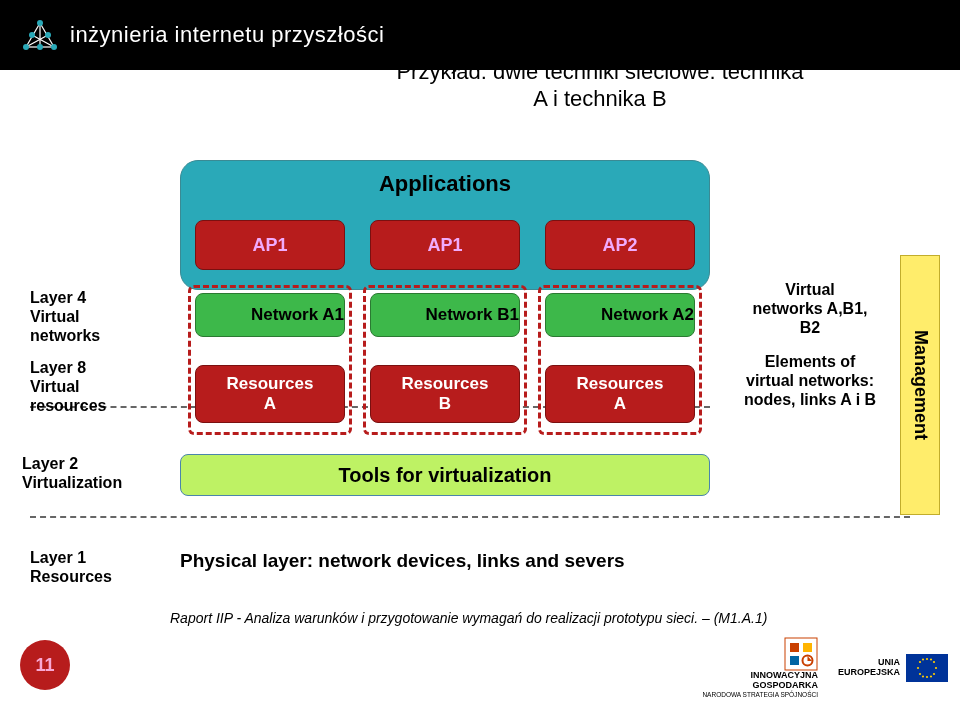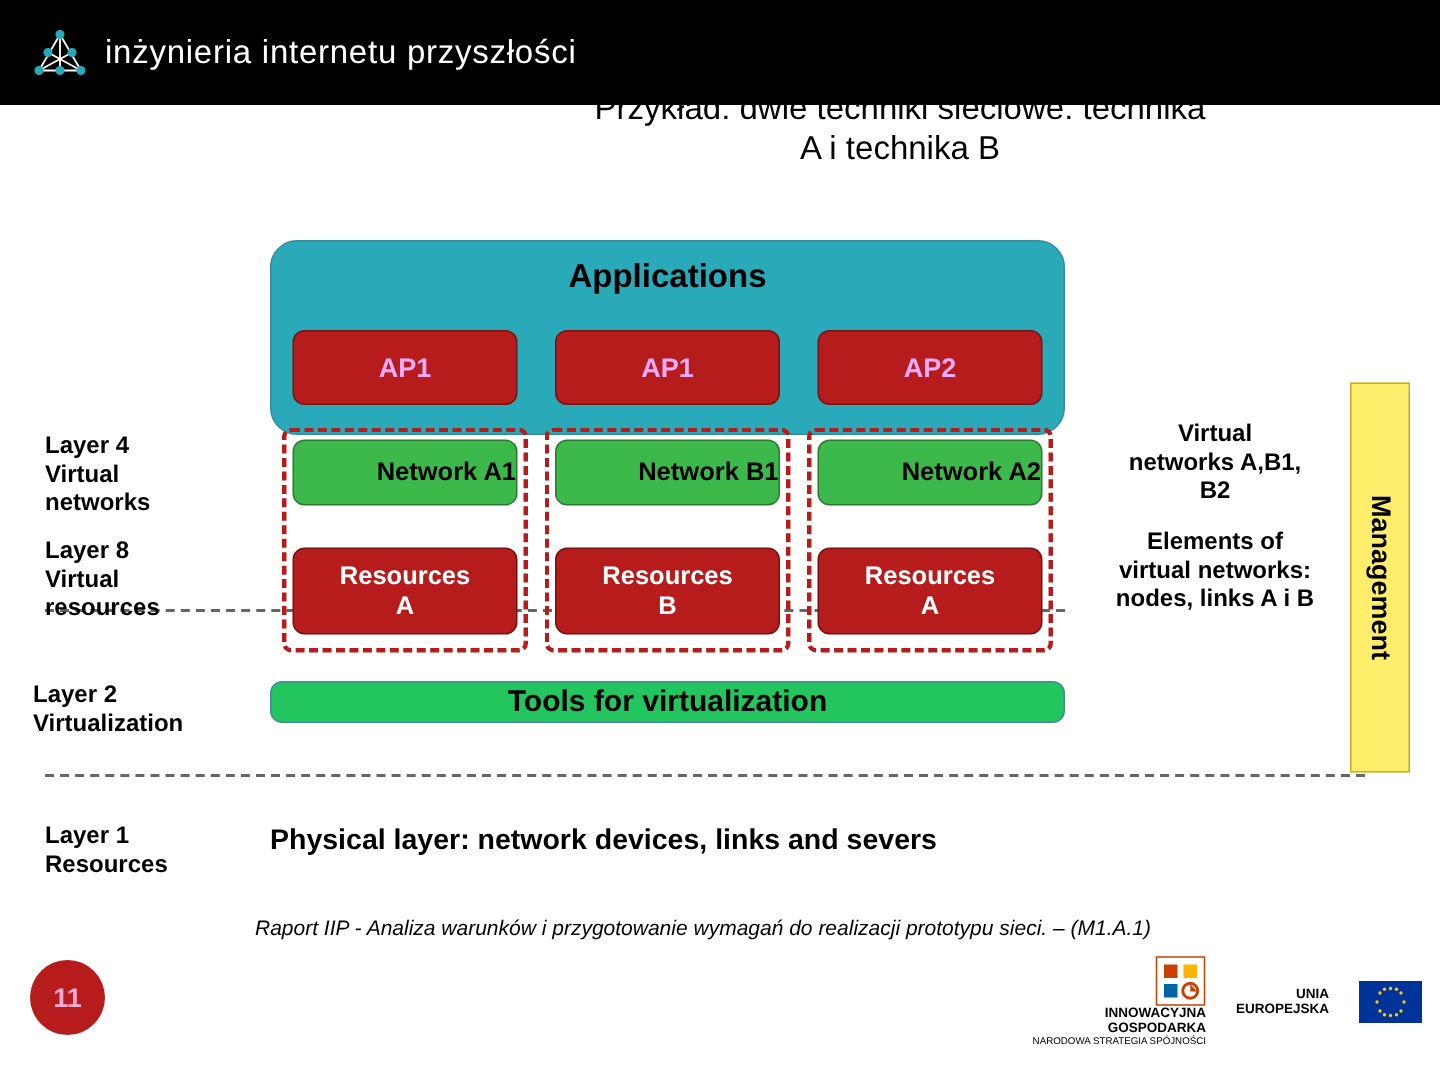--- a/index.html
+++ b/index.html
@@ -30,22 +30,22 @@
   .net-box { position: absolute; width: 150px; height: 44px; background: #3db84a; border: 1px solid #2b7a32;
              border-radius: 8px; display: flex; align-items: center; justify-content: flex-end;
              font-weight: bold; font-size: 17px; }
 
   
   .res-box { position: absolute; width: 150px; height: 58px; background: #b71c1c; border: 1px solid #7a1010;
              border-radius: 8px; display: flex; align-items: center; justify-content: center;
              color: #fff; font-weight: bold; font-size: 17px; text-align: center; line-height: 1.15; }
 
   
-  .tools-bar { position: absolute; left: 180px; top: 454px; width: 530px; height: 28px;
-               background: #22c55e; border: 1px solid #4b85ab; border-radius: 8px;
+  .tools-bar { position: absolute; left: 180px; top: 454px; width: 530px; height: 42px;
+               background: #bef264; border: 1px solid #4b85ab; border-radius: 8px;
                display: flex; align-items: center; justify-content: center; font-weight: bold; font-size: 20px; }
 
   
   .phys { position: absolute; left: 180px; top: 550px; width: 640px; font-weight: bold; font-size: 19px; }
 
   
   .right-anno { position: absolute; left: 720px; width: 180px; text-align: center; font-weight: bold; font-size: 16px; line-height: 1.2; }
 
   
   .mgmt { position: absolute; right: 20px; top: 255px; width: 40px; height: 260px;
@@ -174,21 +174,21 @@
         <rect x="6" y="6" width="9" height="9" fill="#c94000"></rect>
         <rect x="19" y="6" width="9" height="9" fill="#ffb400"></rect>
         <rect x="6" y="19" width="9" height="9" fill="#0065a4"></rect>
         <circle cx="23.5" cy="23.5" r="5" fill="none" stroke="#c94000" stroke-width="2"></circle>
         <polygon points="23.5,19 28,24 23.5,24" fill="#c94000"></polygon>
       </svg>
       <b>INNOWACYJNA</b>
       <b>GOSPODARKA</b>
       <span style="font-size:6.5px;">NARODOWA STRATEGIA SPÓJNOŚCI</span>
     </div>
-    <div class="lg" style="flex-direction:row; gap:20px; align-items:center;">
+    <div class="lg" style="flex-direction:row; gap:6px; align-items:center;">
       <div style="text-align:right;">
         <div><b>UNIA</b></div>
         <div><b>EUROPEJSKA</b></div>
       </div>
       <svg width="42" height="28" viewBox="0 0 42 28">
         <rect width="42" height="28" fill="#003399"></rect>
         <g fill="#ffcc00">
           <circle cx="21" cy="5" r="1.1"></circle>
             <circle cx="21" cy="23" r="1.1"></circle>
           <circle cx="12" cy="14" r="1.1"></circle>

